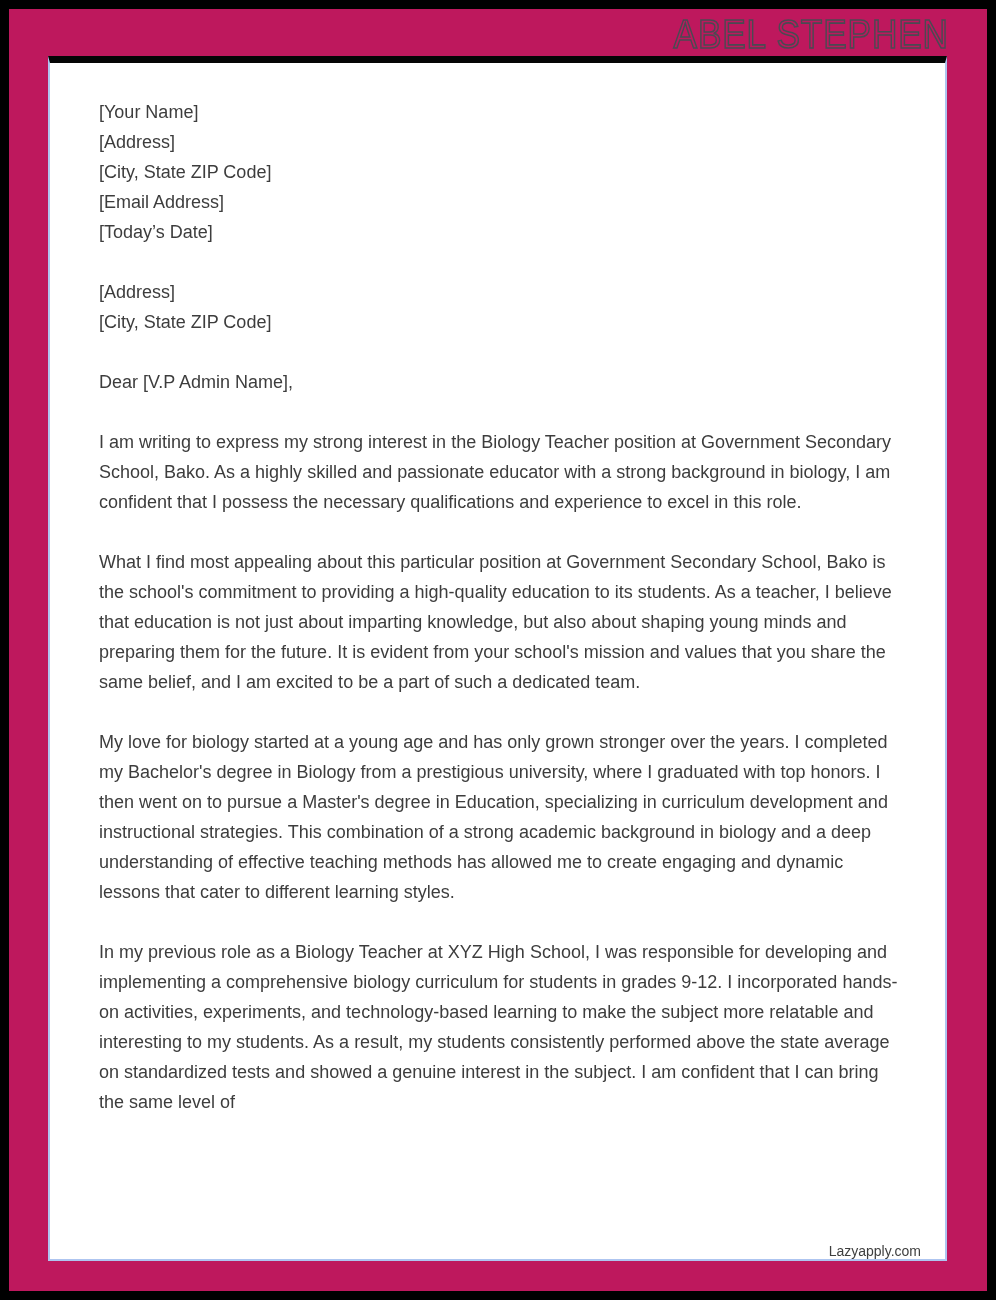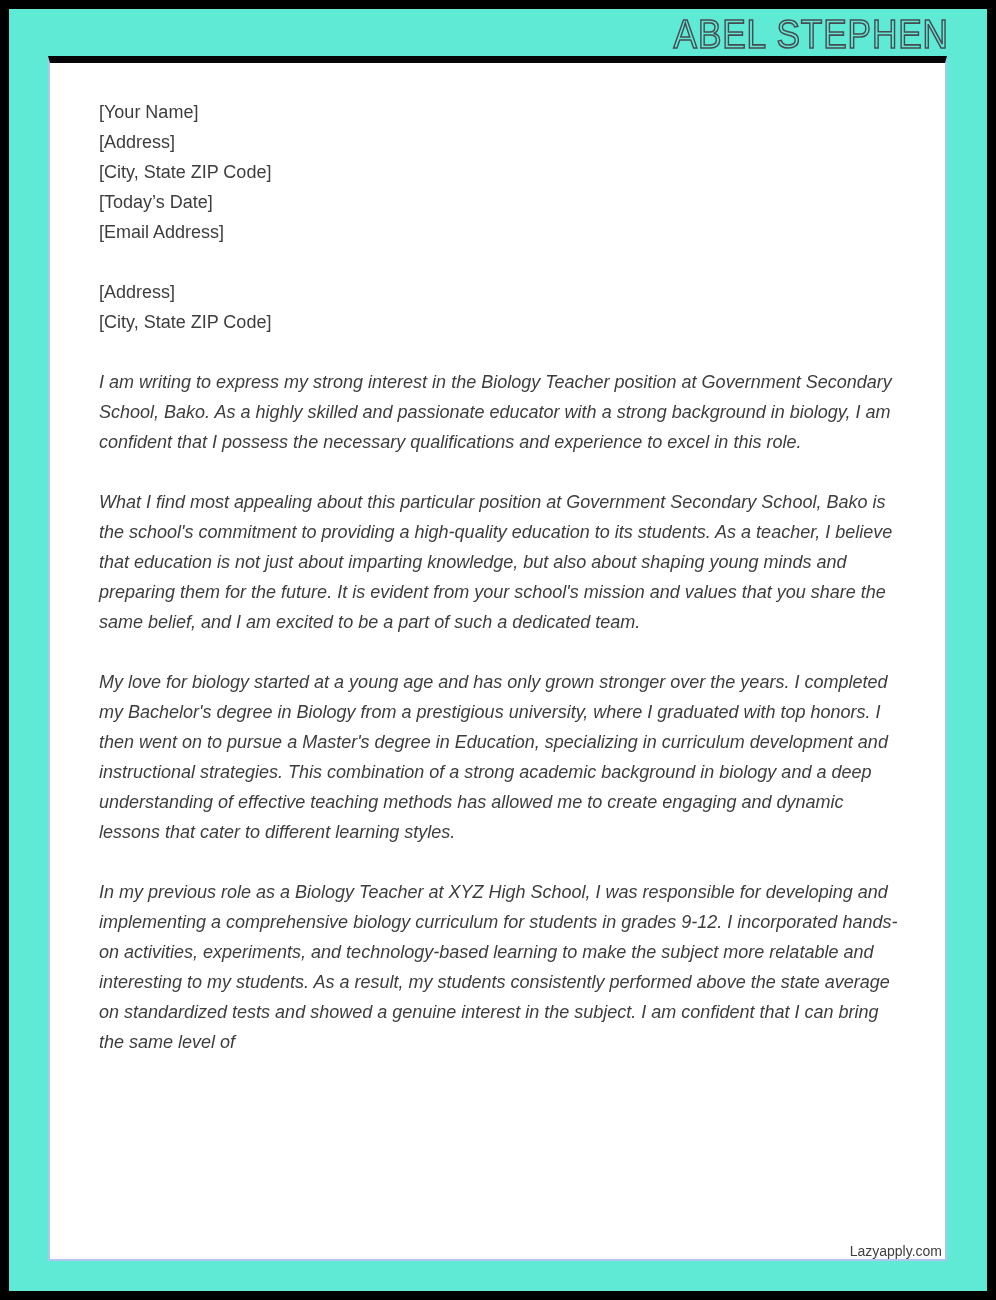--- a/index.html
+++ b/index.html
@@ -3,21 +3,21 @@
 <meta charset="utf-8">
 <style>
   * { box-sizing: border-box; }
   html, body { margin: 0; padding: 0; }
   body { width: 996px; height: 1300px; overflow: hidden; }
 
   .frame {
     position: relative;
     width: 996px; height: 1300px;
     border: 9px solid #000000;
-    background: #5eead4;
+    background: #be185d;
     overflow: hidden;
     font-family: "Liberation Sans", sans-serif;
   }
 
   .header-name {
     position: absolute;
     top: 2px; right: 38px;
     font-size: 40px;
     line-height: 46px;
     font-weight: 400;
@@ -44,26 +44,26 @@
   }
 
   .content {
     padding: 34px 45px 0 49px;
     font-size: 18px;
     line-height: 30px;
     color: #3d3d3d;
   }
 
   .block { margin: 0 0 30px 0; }
-  .content p { margin: 0 0 30px 0; font-style: italic; }
+  .content p { margin: 0 0 30px 0; }
   .line { height: 30px; }
 
   .watermark {
     position: absolute;
-    right: 3px; bottom: -1px;
+    right: 24px; bottom: -1px;
     font-size: 14px;
     line-height: 18px;
     color: #3e3e3e;
     white-space: nowrap;
   }
 </style>
 </head>
 <body>
 
 <div class="frame">
@@ -71,29 +71,30 @@
   <div class="header-name">ABEL STEPHEN</div>
 
   <div class="page">
 
     <div class="content">
 
       <div class="block">
         <div class="line">[Your Name]</div>
         <div class="line">[Address]</div>
         <div class="line">[City, State ZIP Code]</div>
+        <div class="line">[Email Address]</div>
         <div class="line">[Today’s Date]</div>
-        <div class="line">[Email Address]</div>
       </div>
 
       <div class="block">
         <div class="line">[Address]</div>
         <div class="line">[City, State ZIP Code]</div>
       </div>
 
+      <div class="block">Dear [V.P Admin Name],</div>
 
       <p>I am writing to express my strong interest in the Biology Teacher position at Government Secondary School, Bako. As a highly skilled and passionate educator with a strong background in biology, I am confident that I possess the necessary qualifications and experience to excel in this role.</p>
       <p>What I find most appealing about this particular position at Government Secondary School, Bako is the school's commitment to providing a high-quality education to its students. As a teacher, I believe that education is not just about imparting knowledge, but also about shaping young minds and preparing them for the future. It is evident from your school's mission and values that you share the same belief, and I am excited to be a part of such a dedicated team.</p>
       <p>My love for biology started at a young age and has only grown stronger over the years. I completed my Bachelor's degree in Biology from a prestigious university, where I graduated with top honors. I then went on to pursue a Master's degree in Education, specializing in curriculum development and instructional strategies. This combination of a strong academic background in biology and a deep understanding of effective teaching methods has allowed me to create engaging and dynamic lessons that cater to different learning styles.</p>
       <p>In my previous role as a Biology Teacher at XYZ High School, I was responsible for developing and implementing a comprehensive biology curriculum for students in grades 9-12. I incorporated hands-on activities, experiments, and technology-based learning to make the subject more relatable and interesting to my students. As a result, my students consistently performed above the state average on standardized tests and showed a genuine interest in the subject. I am confident that I can bring the same level of</p>
 
     </div>
 
     <div class="watermark">Lazyapply.com</div>
 

